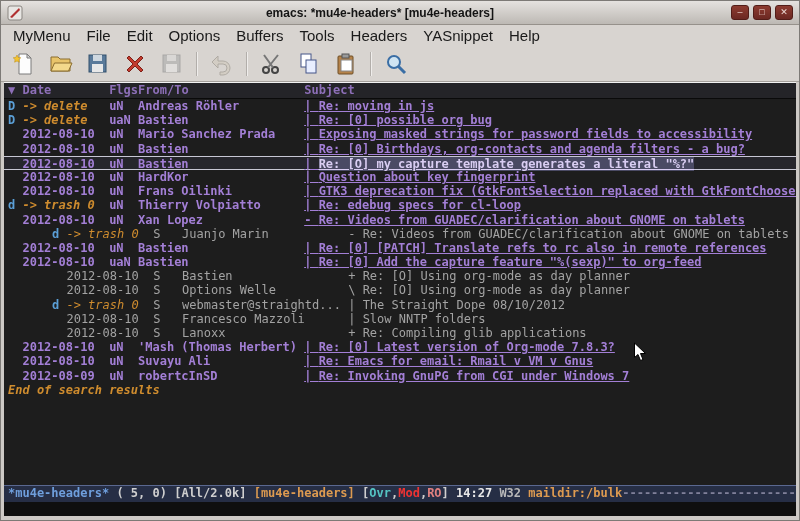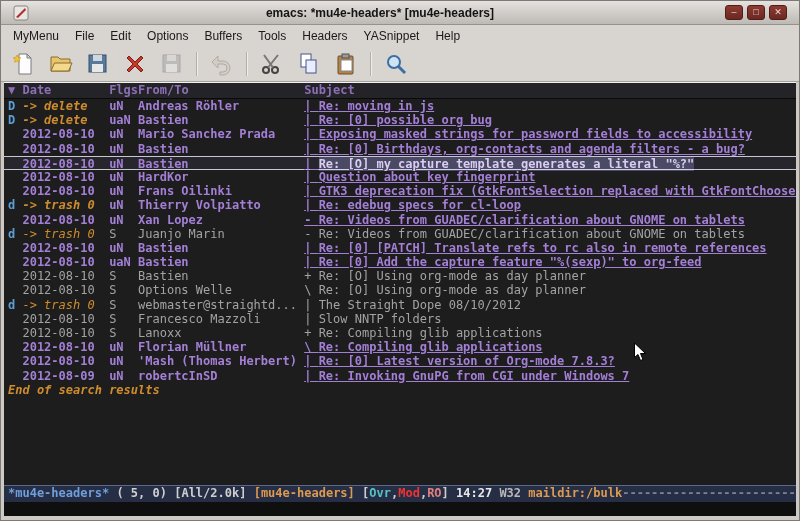--- a/index.html
+++ b/index.html
@@ -4,32 +4,32 @@
 <style>
   * { margin:0; padding:0; box-sizing:border-box; }
   html,body { width:800px; height:521px; overflow:hidden; background:#555; }
   body { position:relative; font-family:"Liberation Sans", sans-serif; }
 
   .window { width:800px; height:521px; background:#cdc9c5; border:1px solid #7d7a76;
             display:flex; flex-direction:column; }
 
   
   .titlebar { height:24px; background:linear-gradient(#e5e2df,#bdb9b4);
-              border-bottom:1px solid #96918b; display:flex; align-items:center; padding:0 12px; }
+              border-bottom:1px solid #96918b; display:flex; align-items:center; padding:0 6px; }
   .win-icon { width:16px; height:16px; margin-right:6px; flex:0 0 auto; }
   .title { flex:1; text-align:center; font-size:12px; font-weight:bold; color:#141414;
            white-space:nowrap; overflow:hidden; }
   .win-buttons { display:flex; gap:4px; }
   .win-btn { width:18px; height:15px; background:linear-gradient(#8d3b30,#6b2822);
              border:1px solid #521d18; border-radius:3px; color:#ecd9d4;
              font-size:9px; line-height:13px; text-align:center; cursor:default; }
 
   
   .menubar { height:21px; background:#d8d4d0; display:flex; align-items:center;
-             padding:0 4px; font-size:12px; color:#1a1a1a; }
+             padding:0 4px; font-size:15px; color:#1a1a1a; }
   .menu-item { padding:2px 8px; white-space:nowrap; }
 
   
   .toolbar { height:36px; background:#d8d4d0; border-bottom:1px solid #a5a19c;
              display:flex; align-items:center; padding:0 8px; gap:7px; }
   .tool-btn { width:30px; height:28px; display:flex; align-items:center; justify-content:center;
               border-radius:3px; }
   .tool-btn.disabled { opacity:.4; filter:grayscale(.8); }
   .tool-sep { width:2px; height:24px; border-left:1px solid #b2aeaa; border-right:1px solid #efedeb;
               margin:0 2px; }
@@ -42,21 +42,21 @@
 
   .header-line { height:16px; line-height:15px; padding-left:4px; white-space:pre;
                  background:#242428; color:var(--header); font-weight:bold;
                  border-bottom:1px solid #0a0a0a; }
   .c-hdate { display:inline-block; width:14ch; }
   .c-flags  { display:inline-block; width:4ch; }
   .c-from   { display:inline-block; width:23ch; overflow:hidden; vertical-align:top; }
 
   .row { height:14.2px; line-height:14.2px; white-space:pre; padding-left:4px; }
   .row.unread { color:var(--unread); font-weight:bold;text-decoration:underline; }
-  .row.read   { color:var(--read); }
+  .row.read   { color:var(--read);margin-left:44px; }
   .row.current { border-top:1px solid #c7c7d4; border-bottom:1px solid #c7c7d4;
                  background:#26262c; }
   .c-mark { display:inline-block; width:2ch; color:var(--mark); font-weight:bold; }
   .c-date { display:inline-block; width:12ch; }
   .c-date.c-marker { color:var(--marker); font-style:italic; }
   .c-sep  { display:inline; }
   .c-subj.hl { background:var(--hl-bg); color:var(--hl-fg); text-decoration:underline; }
 
   .footer-line { padding-left:4px; height:15px; line-height:15px;
                  color:var(--footer); font-weight:bold; font-style:italic;
@@ -186,22 +186,22 @@
           <div class="row unread"><span class="c-mark">d</span><span class="c-date c-marker">-&gt; trash 0</span><span class="c-flags">uN</span><span class="c-from">Thierry Volpiatto</span><span class="c-sep">| </span><span class="c-subj">Re: edebug specs for cl-loop</span></div>
           <div class="row unread"><span class="c-mark"> </span><span class="c-date">2012-08-10</span><span class="c-flags">uN</span><span class="c-from">Xan Lopez</span><span class="c-sep">- </span><span class="c-subj">Re: Videos from GUADEC/clarification about GNOME on tablets</span></div>
           <div class="row read"><span class="c-mark">d</span><span class="c-date c-marker">-&gt; trash 0</span><span class="c-flags">S</span><span class="c-from">Juanjo Marin</span><span class="c-sep">- </span><span class="c-subj">Re: Videos from GUADEC/clarification about GNOME on tablets</span></div>
           <div class="row unread"><span class="c-mark"> </span><span class="c-date">2012-08-10</span><span class="c-flags">uN</span><span class="c-from">Bastien</span><span class="c-sep">| </span><span class="c-subj">Re: [0] [PATCH] Translate refs to rc also in remote references</span></div>
           <div class="row unread"><span class="c-mark"> </span><span class="c-date">2012-08-10</span><span class="c-flags">uaN</span><span class="c-from">Bastien</span><span class="c-sep">| </span><span class="c-subj">Re: [0] Add the capture feature "%(sexp)" to org-feed</span></div>
           <div class="row read"><span class="c-mark"> </span><span class="c-date">2012-08-10</span><span class="c-flags">S</span><span class="c-from">Bastien</span><span class="c-sep">+ </span><span class="c-subj">Re: [O] Using org-mode as day planner</span></div>
           <div class="row read"><span class="c-mark"> </span><span class="c-date">2012-08-10</span><span class="c-flags">S</span><span class="c-from">Options Welle</span><span class="c-sep">\ </span><span class="c-subj">Re: [O] Using org-mode as day planner</span></div>
           <div class="row read"><span class="c-mark">d</span><span class="c-date c-marker">-&gt; trash 0</span><span class="c-flags">S</span><span class="c-from">webmaster@straightd...</span><span class="c-sep">| </span><span class="c-subj">The Straight Dope 08/10/2012</span></div>
           <div class="row read"><span class="c-mark"> </span><span class="c-date">2012-08-10</span><span class="c-flags">S</span><span class="c-from">Francesco Mazzoli</span><span class="c-sep">| </span><span class="c-subj">Slow NNTP folders</span></div>
           <div class="row read"><span class="c-mark"> </span><span class="c-date">2012-08-10</span><span class="c-flags">S</span><span class="c-from">Lanoxx</span><span class="c-sep">+ </span><span class="c-subj">Re: Compiling glib applications</span></div>
-          <div class="row unread"><span class="c-mark"> </span><span class="c-date">2012-08-10</span><span class="c-flags">uN</span><span class="c-from">Florian Müllner</span><span class="c-sep">\ </span><span class="c-subj">Re: Compiling glib applications</span></div>
           <div class="row unread"><span class="c-mark"> </span><span class="c-date">2012-08-10</span><span class="c-flags">uN</span><span class="c-from">'Mash (Thomas Herbert)</span><span class="c-sep">| </span><span class="c-subj">Re: [0] Latest version of Org-mode 7.8.3?</span></div>
+          <div class="row unread"><span class="c-mark"> </span><span class="c-date">2012-08-10</span><span class="c-flags">uN</span><span class="c-from">Suvayu Ali</span><span class="c-sep">| </span><span class="c-subj">Re: Emacs for email: Rmail v VM v Gnus</span></div>
           <div class="row unread"><span class="c-mark"> </span><span class="c-date">2012-08-09</span><span class="c-flags">uN</span><span class="c-from">robertcInSD</span><span class="c-sep">| </span><span class="c-subj">Re: Invoking GnuPG from CGI under Windows 7</span></div>
         </div>
       <div class="footer-line">End of search results</div>
       <div class="filler"></div>
     </div>
     <div class="modeline" id="modeline"><span style="color: rgb(111, 159, 221); font-weight: bold;">*mu4e-headers*</span><span style="color: rgb(207, 207, 207);"> ( 5, 0) </span><span style="color: rgb(207, 207, 207);">[All/2.0k] </span><span style="color: rgb(221, 154, 80);">[mu4e-headers] </span><span style="color: rgb(207, 207, 207);">[</span><span style="color: rgb(85, 196, 196);">Ovr</span><span style="color: rgb(207, 207, 207);">,</span><span style="color: rgb(238, 51, 51); font-weight: bold;">Mod</span><span style="color: rgb(207, 207, 207);">,</span><span style="color: rgb(224, 128, 128);">RO</span><span style="color: rgb(207, 207, 207);">] </span><span style="color: rgb(232, 232, 232);">14:27 </span><span style="color: rgb(184, 184, 184);">W32 </span><span style="color: rgb(221, 154, 80); font-weight: bold;">maildir:/bulk</span><span style="color: rgb(128, 128, 154);">------------------------------------------------------------</span></div>
     <div class="echo-area"></div>
   </div>
 
 </div>

